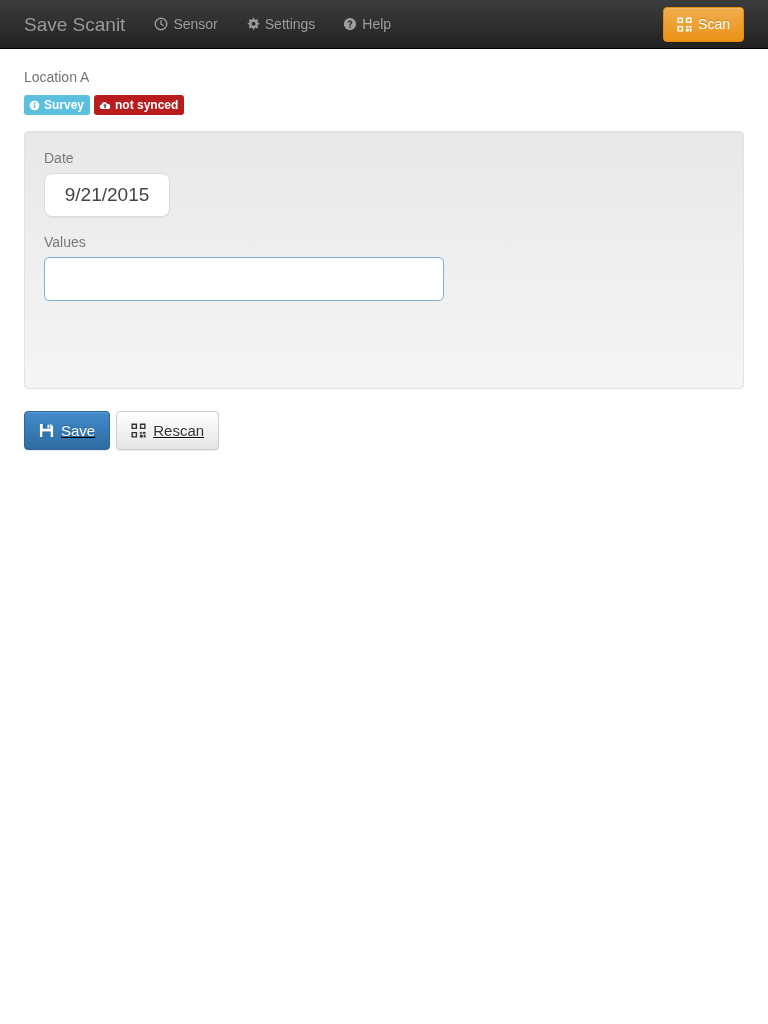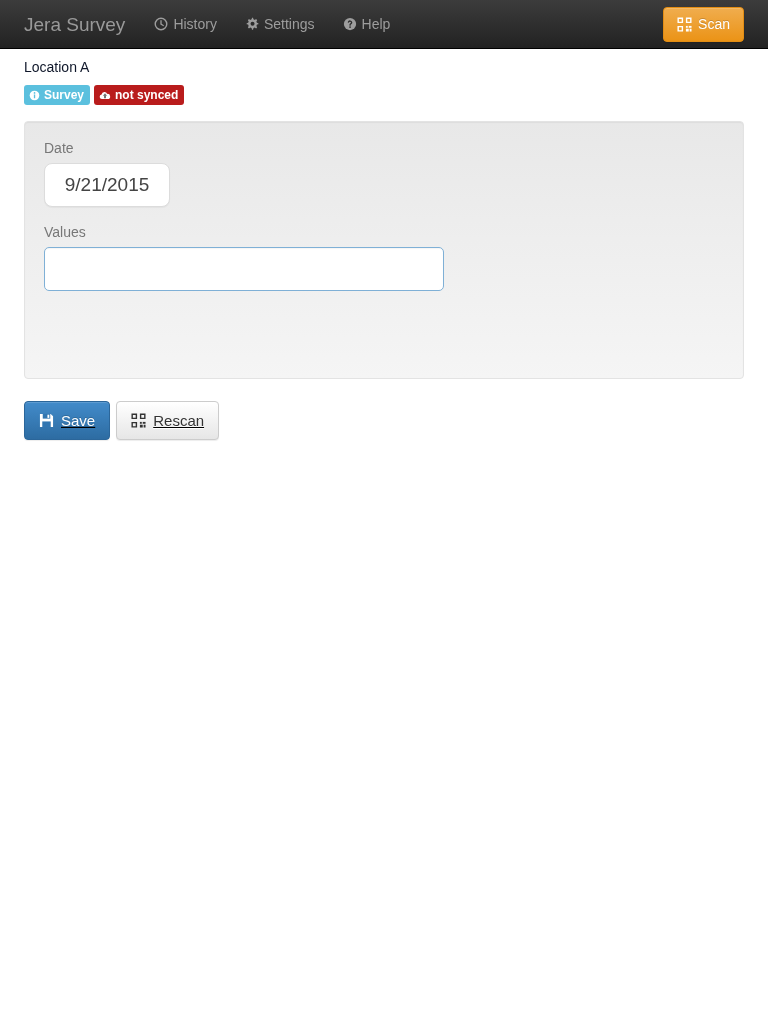--- a/index.html
+++ b/index.html
@@ -70,24 +70,24 @@
     cursor: pointer;
     text-shadow: 0 -1px 0 rgba(0,0,0,0.18);
     box-shadow: inset 0 1px 0 rgba(255,255,255,0.15), 0 1px 1px rgba(0,0,0,0.075);
   }
 
   
   .container {
     padding: 0 24px;
   }
   .breadcrumb-text {
-    color: #0f172a;
+    color: #737373;
     font-size: 14px;
     line-height: 14px;
-    padding-top: 11px;
+    padding-top: 21px;
   }
   .page-title {
     color: #333333;
     font-size: 20px;
     line-height: 20px;
     font-weight: bold;
     margin: 15px 0 0 0;
   }
   .badge-row {
     margin-top: 11px;
@@ -194,32 +194,32 @@
     color: #333333;
     text-shadow: 0 1px 0 #ffffff;
     box-shadow: inset 0 1px 0 rgba(255,255,255,0.15), 0 1px 1px rgba(0,0,0,0.075);
   }
   .btn-ico { display: inline-flex; align-items: center; }
 </style>
 </head>
 <body>
 
 <div class="navbar">
-  <a class="navbar-brand" href="#">Jera Survey</a>
+  <a class="navbar-brand" href="#">Save Scanit</a>
 
   <ul class="nav-items">
     <li>
       <a class="nav-link" href="#">
         <span class="nav-ico">
           <svg width="14" height="14" viewBox="0 0 16 16" aria-hidden="true">
             <circle cx="8" cy="8" r="6.6" fill="none" stroke="#9d9d9d" stroke-width="1.6"></circle>
             <path d="M8 4.3 V8.2 L10.6 9.7" fill="none" stroke="#9d9d9d" stroke-width="1.5" stroke-linecap="round"></path>
           </svg>
         </span>
-        <span>History</span>
+        <span>Sensor</span>
       </a>
     </li>
     <li>
       <a class="nav-link" href="#">
         <span class="nav-ico">
           <svg width="14" height="14" viewBox="0 0 16 16" aria-hidden="true">
             <path fill="#9d9d9d" d="M8 0.8 L9.2 0.8 L9.6 2.6 A5.6 5.6 0 0 1 11.1 3.3 L12.7 2.4 L13.9 3.6 L13.0 5.2 A5.6 5.6 0 0 1 13.6 6.7 L15.3 7.1 L15.3 8.3 L13.6 8.7 A5.6 5.6 0 0 1 13.0 10.2 L13.9 11.8 L12.7 13.0 L11.1 12.1 A5.6 5.6 0 0 1 9.6 12.8 L9.2 14.5 L8.0 14.5 L7.6 12.8 A5.6 5.6 0 0 1 6.1 12.1 L4.5 13.0 L3.3 11.8 L4.2 10.2 A5.6 5.6 0 0 1 3.6 8.7 L1.9 8.3 L1.9 7.1 L3.6 6.7 A5.6 5.6 0 0 1 4.2 5.2 L3.3 3.6 L4.5 2.4 L6.1 3.3 A5.6 5.6 0 0 1 7.6 2.6 Z"></path>
             <circle cx="8.6" cy="7.7" r="2.3" fill="#2b2b2b"></circle>
           </svg>
         </span>

